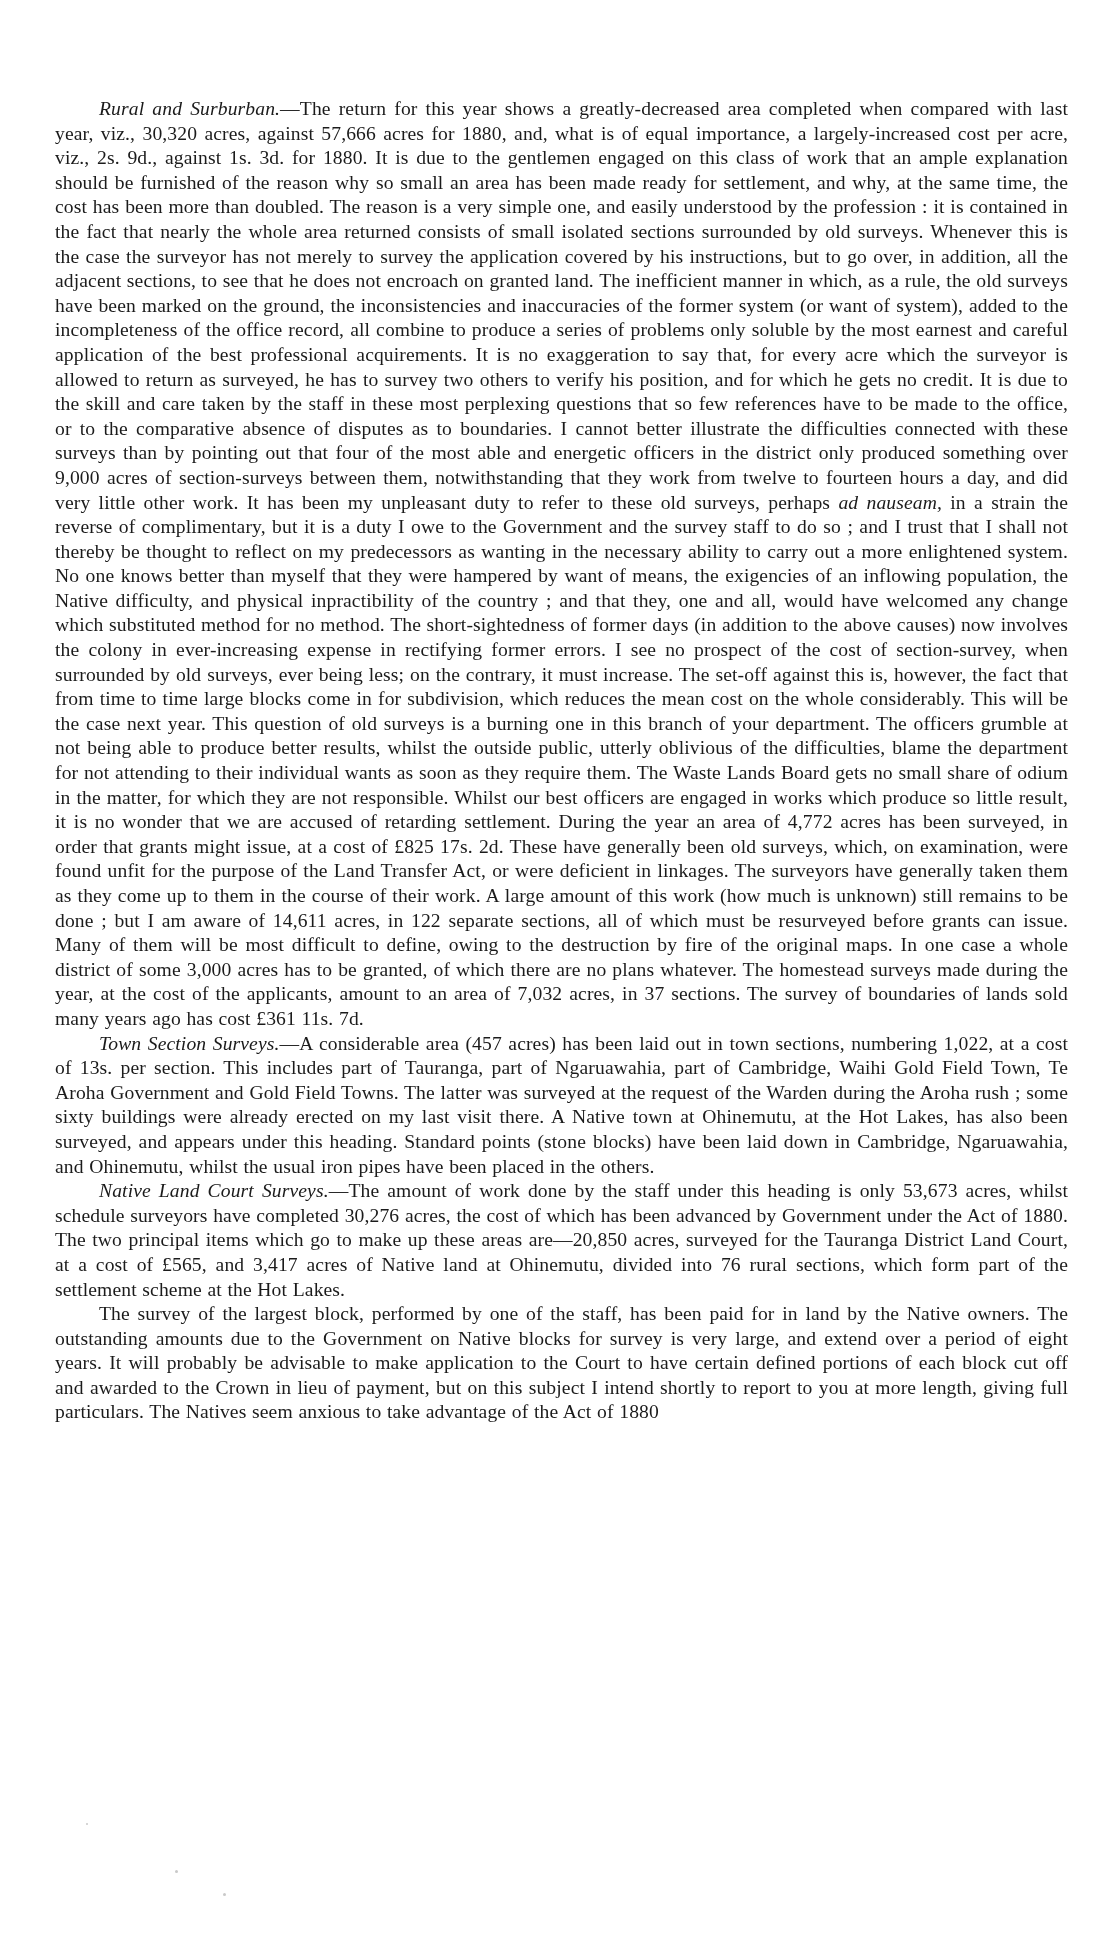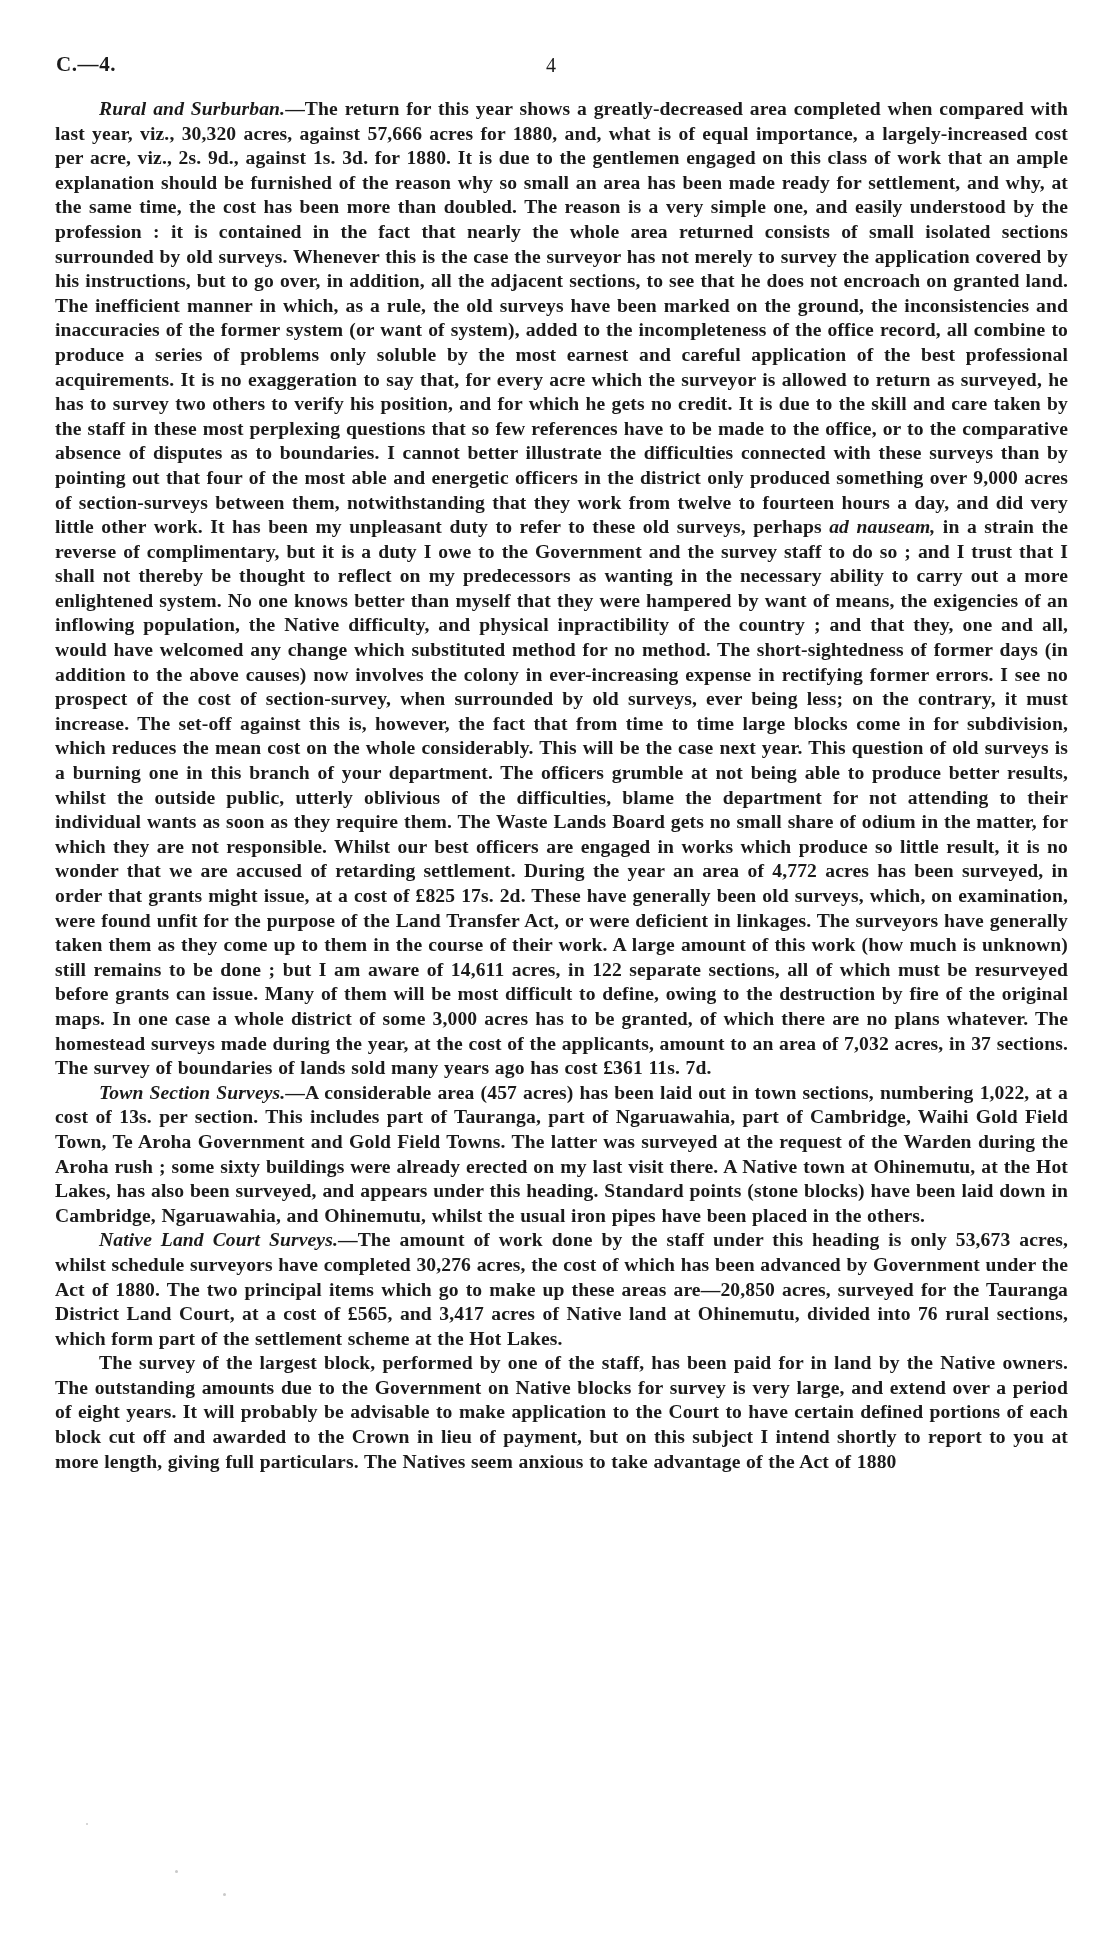--- a/index.html
+++ b/index.html
@@ -47,21 +47,20 @@
     position: absolute;
     left: 55px;
     top: 97px;
     width: 1013px;
     text-align: justify;
     font-size: 19.6px;
     line-height: 24.6px;
     letter-spacing: 0.12px;
     word-spacing: 0.6px;
     hyphens: none;
-    font-weight: bold;
   }
   .document-body p {
     margin: 0;
     padding: 0;
     text-indent: 44px;
   }
   .lead, .it {
     font-style: italic;
   }
   .speck {
@@ -73,24 +72,20 @@
   }
   .speck-1 { left: 175px; top: 1870px; }
   .speck-2 { left: 223px; top: 1893px; }
   .speck-3 { left: 86px;  top: 1823px; width: 2px; height: 2px; }
 </style>
 </head>
 <body>
 
 <div class="page">
 
-  <div class="page-header">
-    <span class="section-code">C.—4.</span>
-    <span class="page-number">4</span>
-  </div>
 
   <div class="document-body">
 
     <p>
       <span class="lead">Rural and Surburban.</span><span>—The return for this year shows a greatly-decreased area completed when compared with last year, viz., 30,320 acres, against 57,666 acres for 1880, and, what is of equal importance, a largely-increased cost per acre, viz., 2s. 9d., against 1s. 3d. for 1880. It is due to the gentlemen engaged on this class of work that an ample explanation should be furnished of the reason why so small an area has been made ready for settlement, and why, at the same time, the cost has been more than doubled. The reason is a very simple one, and easily understood by the profession : it is contained in the fact that nearly the whole area returned consists of small isolated sections surrounded by old surveys. Whenever this is the case the surveyor has not merely to survey the application covered by his instructions, but to go over, in addition, all the adjacent sections, to see that he does not encroach on granted land. The inefficient manner in which, as a rule, the old surveys have been marked on the ground, the inconsistencies and inaccuracies of the former system (or want of system), added to the incompleteness of the office record, all combine to produce a series of problems only soluble by the most earnest and careful application of the best professional acquirements. It is no exaggeration to say that, for every acre which the surveyor is allowed to return as surveyed, he has to survey two others to verify his position, and for which he gets no credit. It is due to the skill and care taken by the staff in these most perplexing questions that so few references have to be made to the office, or to the comparative absence of disputes as to boundaries. I cannot better illustrate the difficulties connected with these surveys than by pointing out that four of the most able and energetic officers in the district only produced something over 9,000 acres of section-surveys between them, notwithstanding that they work from twelve to fourteen hours a day, and did very little other work. It has been my unpleasant duty to refer to these old surveys, perhaps </span><span class="it">ad nauseam,</span><span> in a strain the reverse of complimentary, but it is a duty I owe to the Government and the survey staff to do so ; and I trust that I shall not thereby be thought to reflect on my predecessors as wanting in the necessary ability to carry out a more enlightened system. No one knows better than myself that they were hampered by want of means, the exigencies of an inflowing population, the Native difficulty, and physical inpractibility of the country ; and that they, one and all, would have welcomed any change which substituted method for no method. The short-sightedness of former days (in addition to the above causes) now involves the colony in ever-increasing expense in rectifying former errors. I see no prospect of the cost of section-survey, when surrounded by old surveys, ever being less; on the contrary, it must increase. The set-off against this is, however, the fact that from time to time large blocks come in for subdivision, which reduces the mean cost on the whole considerably. This will be the case next year. This question of old surveys is a burning one in this branch of your department. The officers grumble at not being able to produce better results, whilst the outside public, utterly oblivious of the difficulties, blame the department for not attending to their individual wants as soon as they require them. The Waste Lands Board gets no small share of odium in the matter, for which they are not responsible. Whilst our best officers are engaged in works which produce so little result, it is no wonder that we are accused of retarding settlement. During the year an area of 4,772 acres has been surveyed, in order that grants might issue, at a cost of £825 17s. 2d. These have generally been old surveys, which, on examination, were found unfit for the purpose of the Land Transfer Act, or were deficient in linkages. The surveyors have generally taken them as they come up to them in the course of their work. A large amount of this work (how much is unknown) still remains to be done ; but I am aware of 14,611 acres, in 122 separate sections, all of which must be resurveyed before grants can issue. Many of them will be most difficult to define, owing to the destruction by fire of the original maps. In one case a whole district of some 3,000 acres has to be granted, of which there are no plans whatever. The homestead surveys made during the year, at the cost of the applicants, amount to an area of 7,032 acres, in 37 sections. The survey of boundaries of lands sold many years ago has cost £361 11s. 7d.</span>
     </p>
 
     <p>
       <span class="lead">Town Section Surveys.</span><span>—A considerable area (457 acres) has been laid out in town sections, numbering 1,022, at a cost of 13s. per section. This includes part of Tauranga, part of Ngaruawahia, part of Cambridge, Waihi Gold Field Town, Te Aroha Government and Gold Field Towns. The latter was surveyed at the request of the Warden during the Aroha rush ; some sixty buildings were already erected on my last visit there. A Native town at Ohinemutu, at the Hot Lakes, has also been surveyed, and appears under this heading. Standard points (stone blocks) have been laid down in Cambridge, Ngaruawahia, and Ohinemutu, whilst the usual iron pipes have been placed in the others.</span>
     </p>

